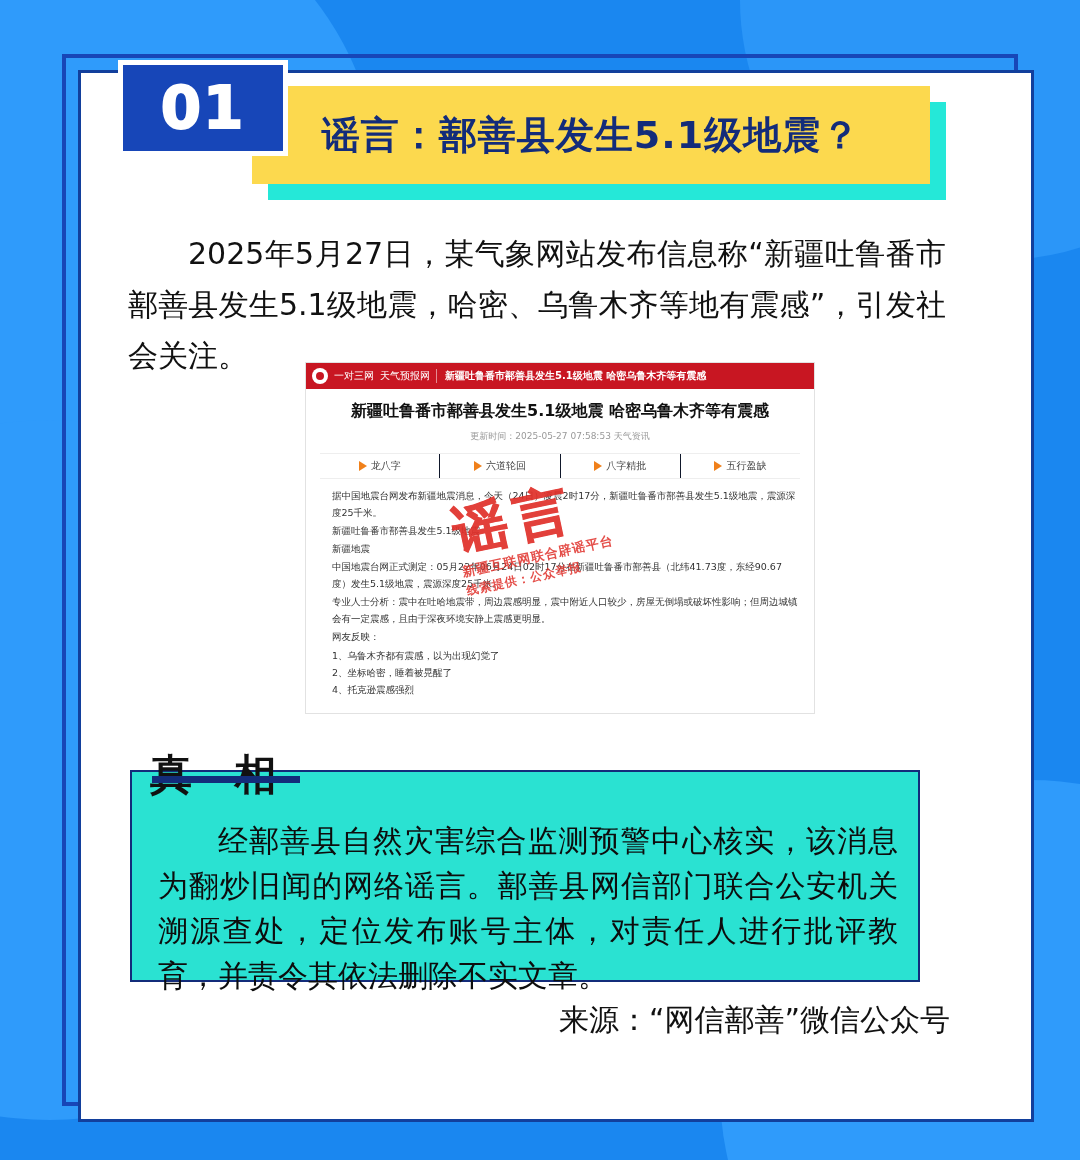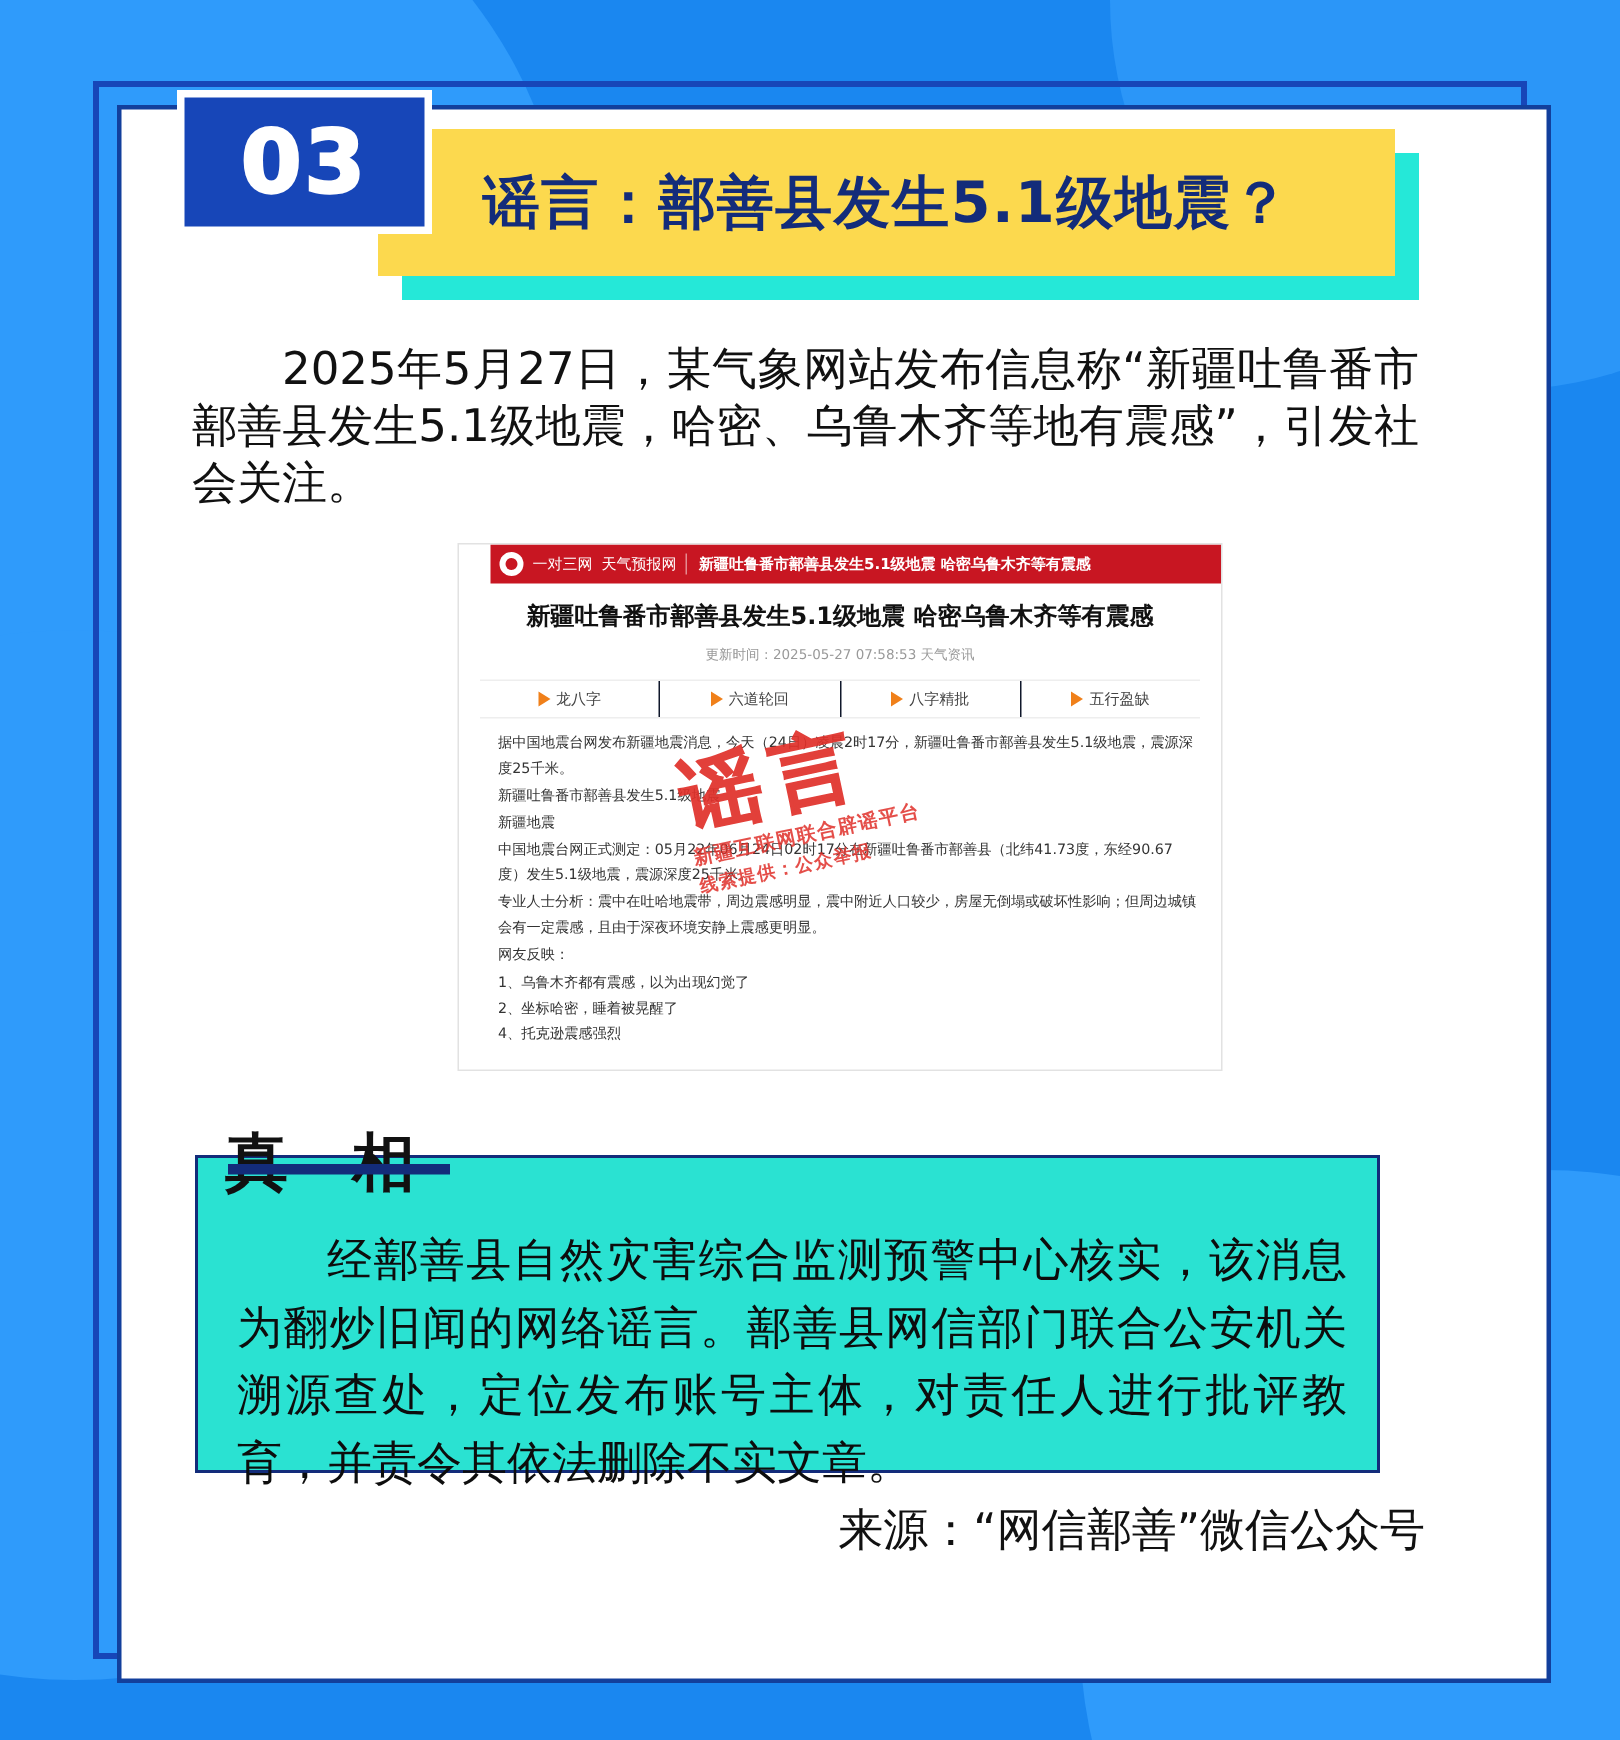--- a/index.html
+++ b/index.html
@@ -136,21 +136,21 @@
   }
 
   
   .lead {
     position: absolute;
     left: 128px;
     top: 228px;
     width: 818px;
     font-family: "DejaVu Sans", sans-serif;
     font-size: 30px;
-    line-height: 38px;
+    line-height: 51px;
     color: #111111;
     text-indent: 60px;
     text-align: justify;
   }
 
   
   .shot {
     position: absolute;
     left: 305px;
     top: 362px;
@@ -162,21 +162,20 @@
     overflow: hidden;
   }
   .shot-topbar {
     height: 26px;
     background: #c81622;
     display: flex;
     align-items: center;
     padding: 0 6px;
     box-sizing: border-box;
     gap: 6px;
-    margin-left: 21px;
   }
   .shot-logo-dot {
     width: 16px;
     height: 16px;
     border-radius: 50%;
     background: #ffffff;
     position: relative;
     flex: 0 0 auto;
   }
   .shot-logo-dot::after {
@@ -360,21 +359,21 @@
   <div class="bg-swoosh-4"></div>
   <div class="bg-swoosh-1"></div>
   <div class="bg-swoosh-2"></div>
   <div class="bg-swoosh-3"></div>
 </div>
 
 <div class="frame"></div>
 <div class="card"></div>
 
 <div class="badge-01">
-  <span>03</span>
+  <span>01</span>
 </div>
 
 <div class="title-shadow"></div>
 <div class="title-banner">
   <span>谣言：鄯善县发生5.1级地震？</span>
 </div>
 
 <div class="lead">2025年5月27日，某气象网站发布信息称“新疆吐鲁番市鄯善县发生5.1级地震，哈密、乌鲁木齐等地有震感”，引发社会关注。</div>
 
 <div class="shot">

